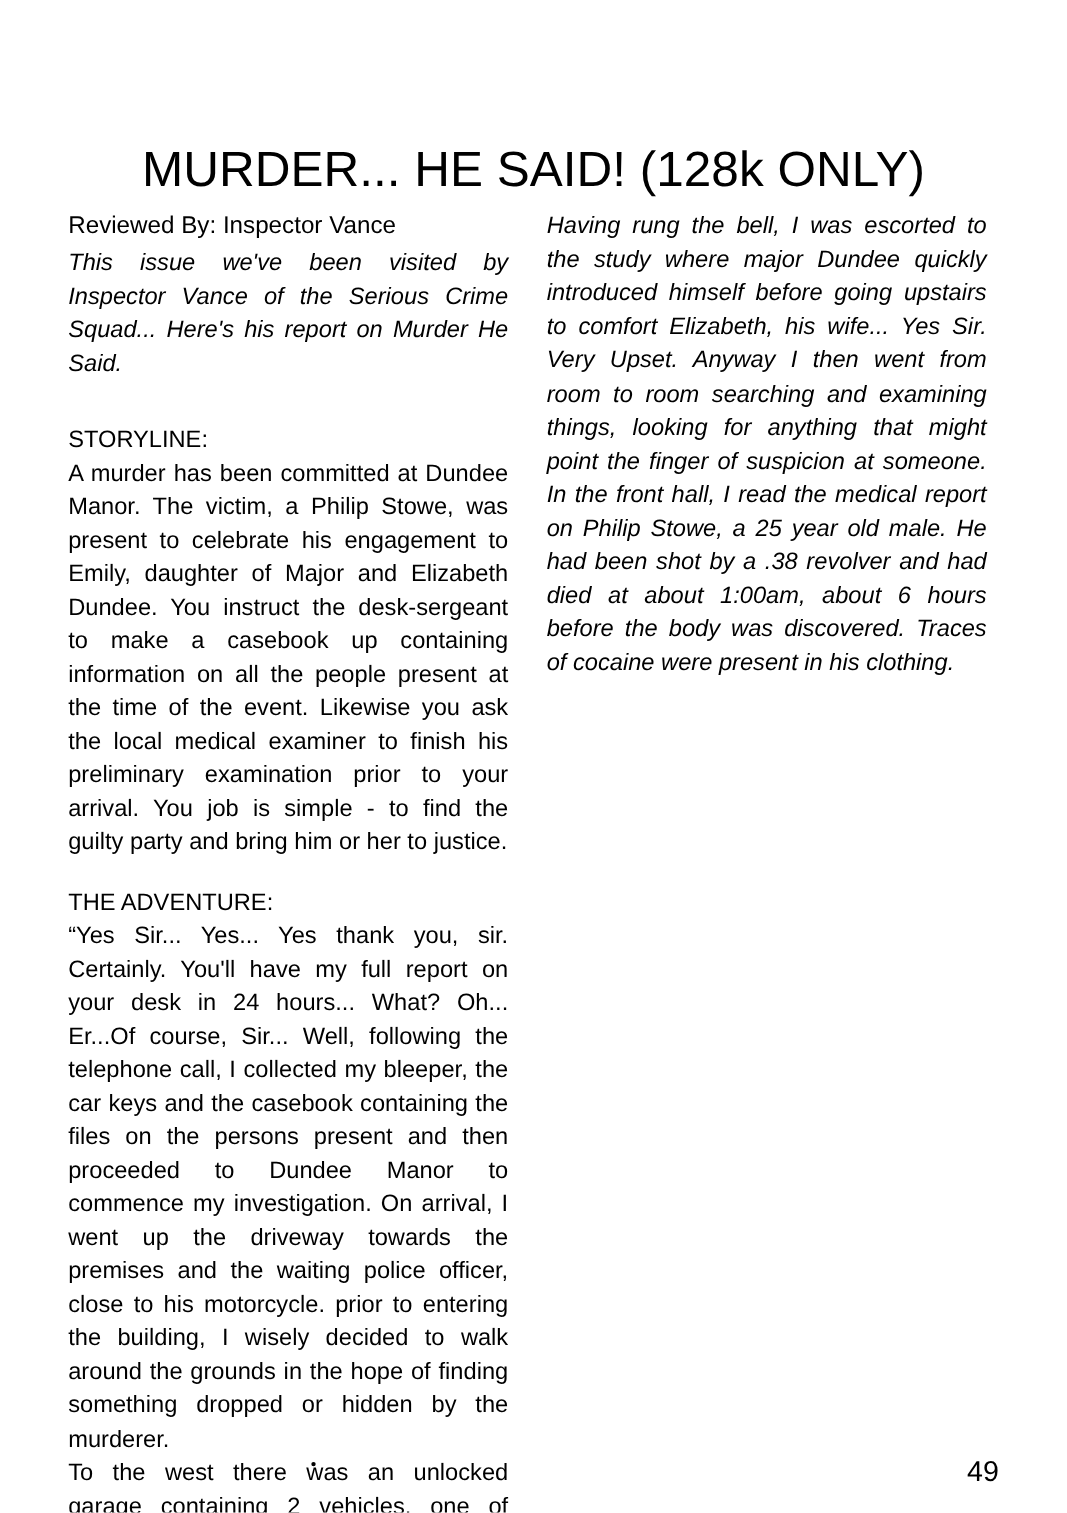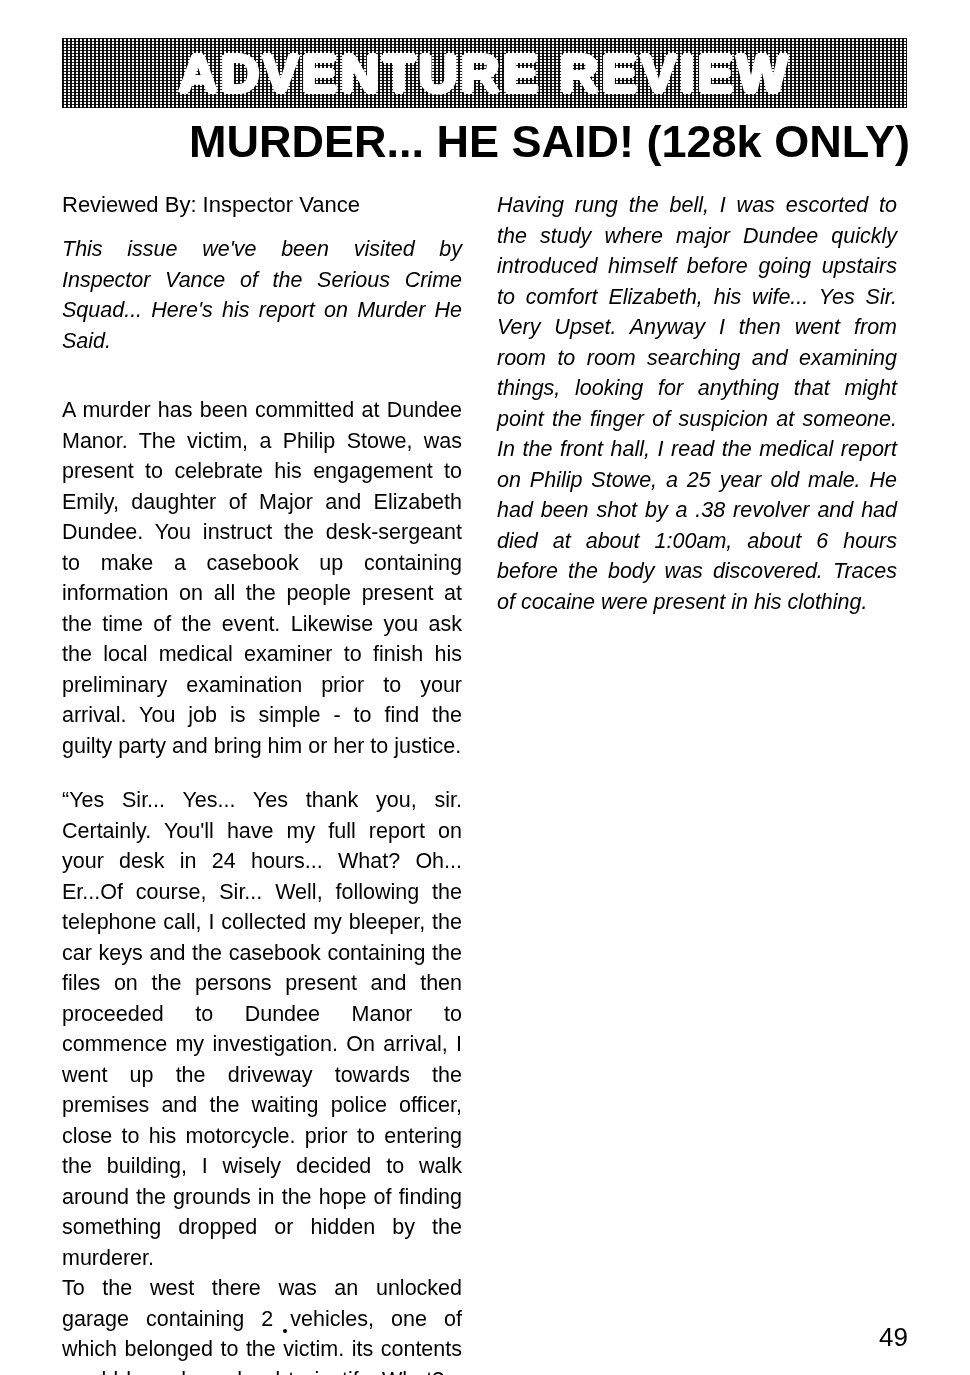--- a/index.html
+++ b/index.html
@@ -57,26 +57,26 @@
       2px 0 0 #ffffff, -2px 0 0 #ffffff,
       0 2px 0 #ffffff, 0 -2px 0 #ffffff;
     font-family: "Liberation Sans", sans-serif;
     white-space: nowrap;
   }
 
   
   .headline {
     position: absolute;
     left: 60px;
-    top: 116px;
+    top: 128px;
     width: 850px;
-    text-align: right;
+    text-align: center;
     font-size: 45px;
     line-height: 52px;
-    font-weight: bold;
+    font-weight: normal;
     letter-spacing: 0px;
     white-space: nowrap;
   }
 
   
   .columns {
     position: absolute;
     left: 62px;
     top: 190px;
     width: 845px;
@@ -94,21 +94,21 @@
 
   p {
     margin: 0;
     text-align: justify;
     text-justify: inter-word;
   }
   p.nojust { text-align: left; }
   .byline {
     font-size: 22px;
     line-height: 30px;
-    margin-bottom: 14px;
+    margin-bottom: 3px;
   }
   .intro {
     font-style: italic;
     margin-bottom: 39px;
   }
   .section-head {
     margin-bottom: 0px;
   }
   .gap {
     height: 24px;
@@ -130,34 +130,32 @@
     height: 4px;
     background: #000;
     border-radius: 50%;
   }
 </style>
 </head>
 <body>
 
 <div class="page">
 
-  <div class="masthead">
-    <div class="masthead-inner"></div>
-    <div class="masthead-title">ADVENTURE REVIEW</div>
-  </div>
 
   <div class="headline">MURDER... HE SAID! (128k ONLY)</div>
 
   <div class="columns">
 
     <div class="col col-left">
       <p class="byline nojust">Reviewed By: Inspector Vance</p>
       <p class="intro">This issue we've been visited by Inspector Vance of the Serious Crime Squad... Here's his report on Murder He Said.</p>
+      <p class="section-head nojust">STORYLINE:</p>
       <p>A murder has been committed at Dundee Manor. The victim, a Philip Stowe, was present to celebrate his engagement to Emily, daughter of Major and Elizabeth Dundee. You instruct the desk-sergeant to make a casebook up containing information on all the people present at the time of the event. Likewise you ask the local medical examiner to finish his preliminary examination prior to your arrival. You job is simple - to find the guilty party and bring him or her to justice.</p>
       <div class="gap"></div>
+      <p class="section-head nojust">THE ADVENTURE:</p>
       <p>“Yes Sir... Yes... Yes thank you, sir. Certainly. You'll have my full report on your desk in 24 hours... What? Oh... Er...Of course, Sir... Well, following the telephone call, I collected my bleeper, the car keys and the casebook containing the files on the persons present and then proceeded to Dundee Manor to commence my investigation. On arrival, I went up the driveway towards the premises and the waiting police officer, close to his motorcycle. prior to entering the building, I wisely decided to walk around the grounds in the hope of finding something dropped or hidden by the murderer.</p>
       <p>To the west there was an unlocked garage containing 2 vehicles, one of which belonged to the victim. its contents would have been hard to justify. What?... Yes Sir. They were found outside the house. I thought it strange that someone would dump them. Alright. I know blue isn't everyone's colour but they looked almost new. Near the greenhouse I encountered Alfred Rogers the gardener and general handyman. I had previously read the file on Alfred, as I had the others so I knew a certain amount about the person. He was busy preparing the ground for a rose bush but eventually agreed to talk to me when I QUESTIONED ALFRED. The search of the greenhouse was unproductive at this stage... What? No that was later, and the potting shed was locked with the key nowhere to be found. I then decided it was time to enter the building.</p>
     </div>
 
     <div class="col col-right">
       <p>Having rung the bell, I was escorted to the study where major Dundee quickly introduced himself before going upstairs to comfort Elizabeth, his wife... Yes Sir. Very Upset. Anyway I then went from room to room searching and examining things, looking for anything that might point the finger of suspicion at someone. In the front hall, I read the medical report on Philip Stowe, a 25 year old male. He had been shot by a .38 revolver and had died at about 1:00am, about 6 hours before the body was discovered. Traces of cocaine were present in his clothing.</p>
     </div>
 
   </div>
 

